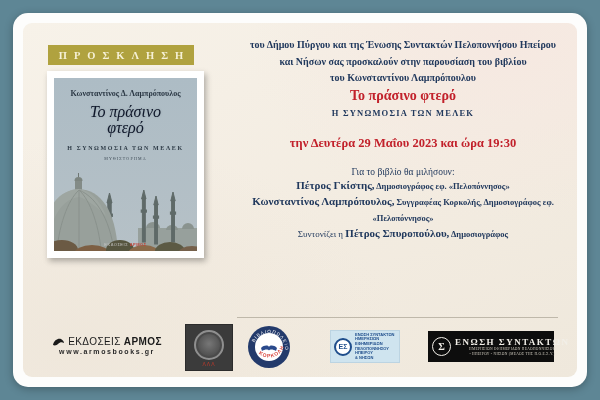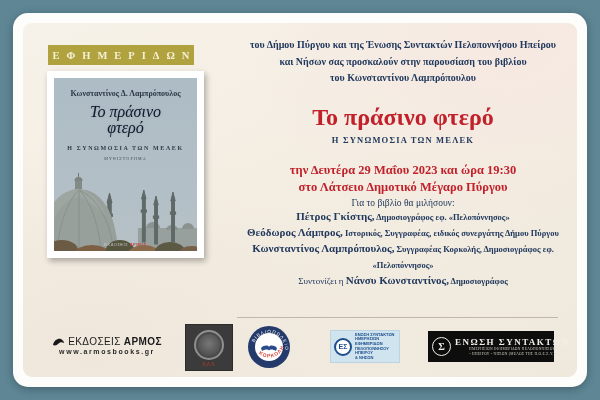--- a/index.html
+++ b/index.html
@@ -39,25 +39,25 @@
   
   .armos{position:absolute;left:16px;top:313px;width:136px;text-align:center;
     font-family:"Liberation Sans",sans-serif;color:#1a1a1a;}
   .armos-line1{font-size:10px;letter-spacing:.4px;display:flex;align-items:center;justify-content:center;gap:3px;}
   .armos-line1 b{font-weight:bold;}
   .armos-www{font-size:7px;font-weight:bold;letter-spacing:1.6px;margin-top:1px;color:#2a2a2a;}
 
   
   .rcol{position:absolute;left:213px;top:14px;width:334px;text-align:center;color:#21395d;}
   .intro div{font-size:10px;font-weight:600;line-height:16.5px;white-space:nowrap;}
-  .btitle{margin-top:17px;font-size:24px;font-weight:bold;color:#c2212b;}
+  .btitle{margin-top:1px;font-size:14px;font-weight:bold;color:#c2212b;}
   .bsub{margin-top:4px;font-size:8.5px;font-weight:bold;letter-spacing:1.2px;color:#21395d;}
   .when{margin-top:17px;font-size:12.5px;font-weight:bold;line-height:17px;color:#c2212b;white-space:nowrap;}
   .where{font-size:12.5px;font-weight:bold;line-height:17px;color:#c2212b;white-space:nowrap;}
-  .sp-head{margin-top:2px;font-size:9.5px;}
+  .sp-head{margin-top:15px;font-size:9.5px;}
   .sp{line-height:13px;}
   .sp.nowrap{white-space:nowrap;}
   .sp-name{font-size:11px;font-weight:bold;margin-top:32px;}
   .sp-role{font-size:8.5px;font-weight:bold;}
   .mod{line-height:13px;white-space:nowrap;}
   .mod-pre{font-size:9px;}
 
   .divider{position:absolute;left:214px;top:294px;width:321px;border-top:1px solid #bfb8aa;}
 
   
@@ -86,21 +86,21 @@
   .un-title{font-size:9px;font-weight:bold;letter-spacing:1.5px;white-space:nowrap;}
   .un-sub{font-size:3.6px;line-height:4.2px;letter-spacing:.3px;color:#cfcabe;white-space:nowrap;}
 </style>
 </head>
 <body>
 
 <div class="stage">
   <div class="frame-white"></div>
   <div class="card">
 
-    <div class="banner">ΕΦΗΜΕΡΙΔΩΝ</div>
+    <div class="banner">ΠΡΟΣΚΛΗΣΗ</div>
 
     <div class="book">
       <div class="cover">
         <svg width="143" height="216" viewBox="0 0 143 216">
           <defs>
             <linearGradient id="sky" x1="0" y1="0" x2="0" y2="1">
               <stop offset="0" stop-color="#adbcc5"></stop>
               <stop offset="1" stop-color="#b8c2c7"></stop>
             </linearGradient>
           </defs>
@@ -185,33 +185,29 @@
 
     <div class="rcol">
       <div class="intro">
         <div>του Δήμου Πύργου και της Ένωσης Συντακτών Πελοποννήσου Ηπείρου</div>
         <div>και Νήσων σας προσκαλούν στην παρουσίαση του βιβλίου</div>
         <div>του Κωνσταντίνου Λαμπρόπουλου</div>
       </div>
       <div class="btitle">Το πράσινο φτερό</div>
       <div class="bsub">Η ΣΥΝΩΜΟΣΙΑ ΤΩΝ ΜΕΛΕΚ</div>
       <div class="when">την Δευτέρα 29 Μαΐου 2023 και ώρα 19:30</div>
-      <div class="where">στο Λάτσειο Δημοτικό Μέγαρο Πύργου</div>
       <div class="sp-head">Για το βιβλίο θα μιλήσουν:</div>
       <div class="sp nowrap">
         <span class="sp-name">Πέτρος Γκίστης,</span><span class="sp-role"> Δημοσιογράφος εφ. «Πελοπόννησος»</span>
       </div>
-      <div class="sp nowrap">
-        <span class="sp-name">Θεόδωρος Λάμπρος,</span><span class="sp-role"> Ιστορικός, Συγγραφέας, ειδικός συνεργάτης Δήμου Πύργου</span>
-      </div>
       <div class="sp">
         <span class="sp-name">Κωνσταντίνος Λαμπρόπουλος,</span><span class="sp-role"> Συγγραφέας Κορκολής, Δημοσιογράφος εφ. «Πελοπόννησος»</span>
       </div>
       <div class="mod">
-        <span class="mod-pre">Συντονίζει η </span><span class="sp-name">Νάνσυ Κωνσταντίνος,</span><span class="sp-role"> Δημοσιογράφος</span>
+        <span class="mod-pre">Συντονίζει η </span><span class="sp-name">Πέτρος Σπυροπούλου,</span><span class="sp-role"> Δημοσιογράφος</span>
       </div>
     </div>
 
     <div class="divider"></div>
 
     <div class="logo muni">
       <div class="muni-circ"></div>
       <div class="muni-marks">ΛΛΛ</div>
     </div>
 

